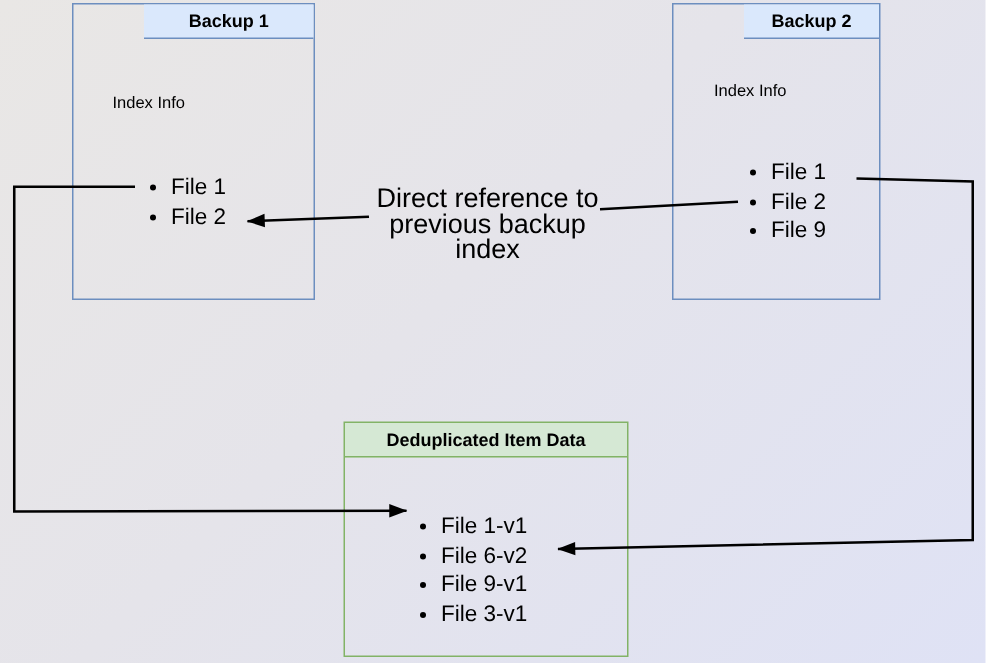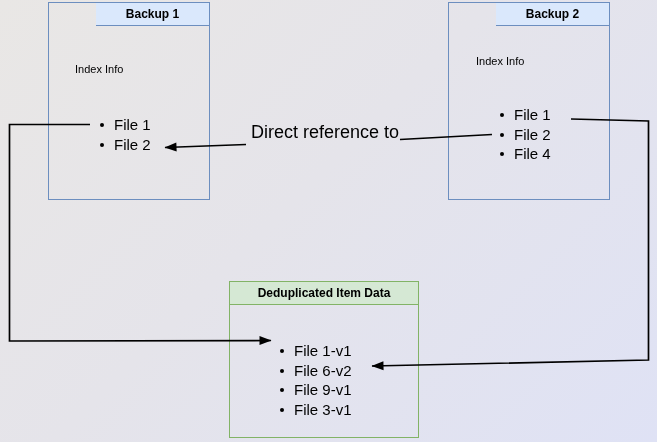--- a/index.html
+++ b/index.html
@@ -65,46 +65,47 @@
     <div class="box-header">
       <span>Backup 1</span>
     </div>
     <div class="subtitle" style="left:26px;top:59px;">Index Info</div>
     <ul class="filelist" style="left:51px;top:112px;">
       <li>File 1</li>
       <li>File 2</li>
     </ul>
   </div>
 
-  <div class="box blue" style="left:448px;top:2px;width:162px;height:198px;">
+  <div class="box blue" style="left:448px;top:2px;width:139px;height:198px;">
     <div class="box-header">
       <span>Backup 2</span>
     </div>
     <div class="subtitle" style="left:27px;top:51px;">Index Info</div>
     <ul class="filelist" style="left:51px;top:102px;">
       <li>File 1</li>
       <li>File 2</li>
-      <li>File 4</li>
+      <li>File 9</li>
     </ul>
   </div>
 
   <div class="box green" style="left:229px;top:281px;width:190px;height:157px;">
     <div class="box-header">
       <span>Deduplicated Item Data</span>
     </div>
     <ul class="filelist" style="left:50px;top:59px;">
       <li>File 1-v1</li>
       <li>File 6-v2</li>
       <li>File 9-v1</li>
       <li>File 3-v1</li>
     </ul>
   </div>
 
   <div class="ref-label">
     <div>Direct reference to</div>
+    <div>previous backup index</div>
   </div>
 
   <svg class="connectors" width="657" height="442" viewBox="0 0 657 442">
     <defs>
       <marker id="arrow" viewBox="0 0 13 10" markerWidth="13" markerHeight="10" refX="12" refY="5" orient="auto" markerUnits="userSpaceOnUse">
         <path class="head" d="M0.5,0.5 L12.5,5 L0.5,9.5 Z"></path>
       </marker>
     </defs>
     <polyline class="wire" points="90,124.5 9.5,124.5 9.5,341 271,340.5" marker-end="url(#arrow)"></polyline>
     <polyline class="wire" points="571,119 648.5,121 648.5,360 372,366" marker-end="url(#arrow)"></polyline>

